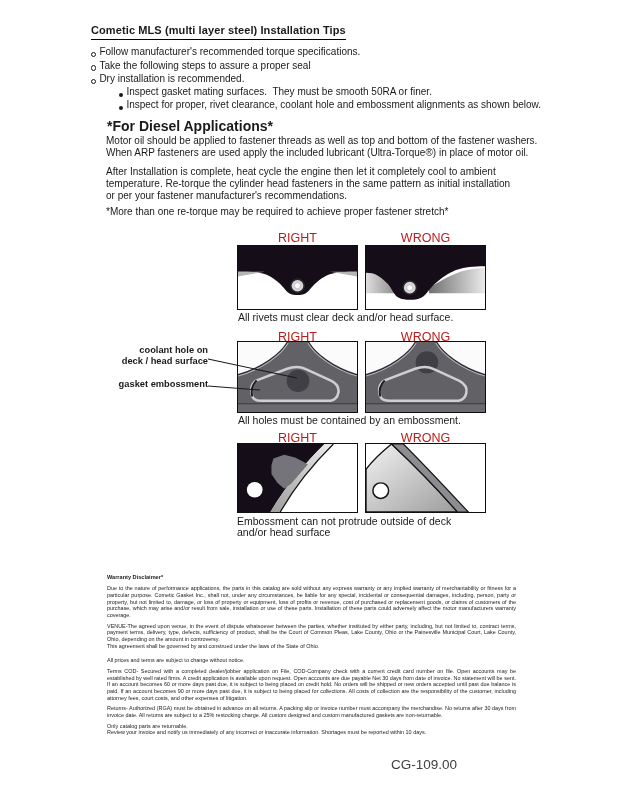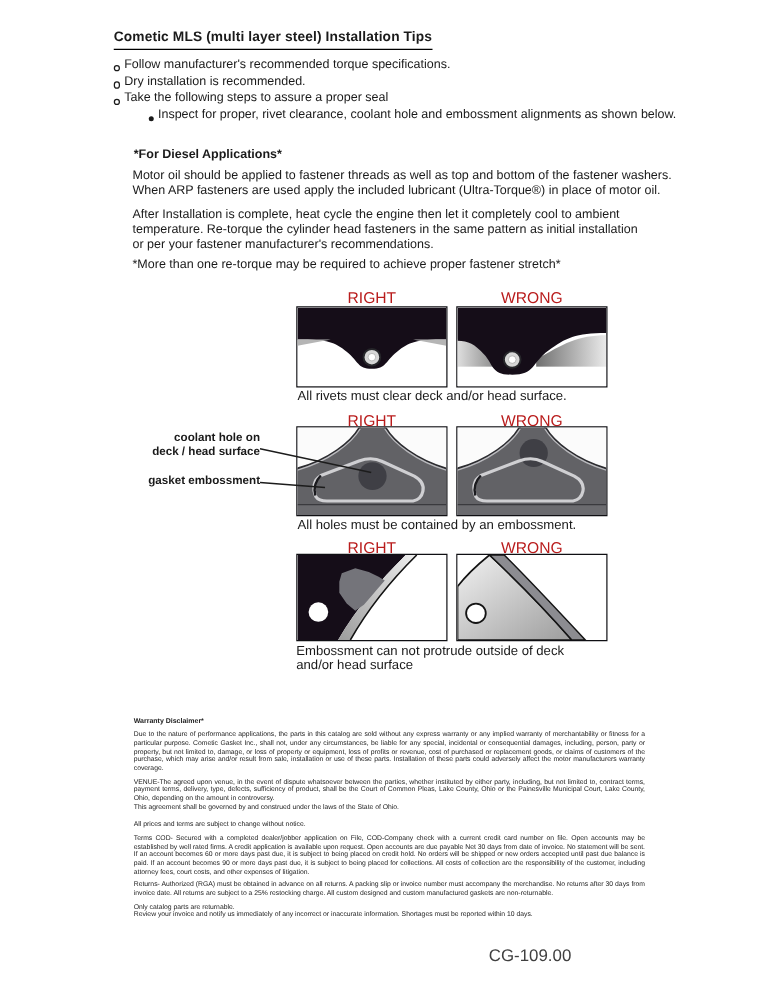--- a/index.html
+++ b/index.html
@@ -15,21 +15,21 @@
     border-bottom:1.3px solid #000;padding-bottom:3px;letter-spacing:.1px;
   }
   
   .tips{left:91px;top:44px;width:470px;}
   .tip-row{display:flex;align-items:flex-end;height:13.3px;font-size:10px;white-space:pre-wrap;}
   .tip-row.lvl2{margin-left:28px;}
   .marker{flex:0 0 auto;margin:4px 3px 0 0;}
   .lvl1 .marker{width:3.4px;height:3.4px;border:1px solid #1a1a1a;border-radius:50%;background:#fff;}
   .lvl2 .marker{width:4.4px;height:4.4px;border-radius:50%;background:#1a1a1a;}
   
-  .h2{left:107px;top:118px;font-size:10px;font-weight:bold;}
+  .h2{left:107px;top:118px;font-size:14px;font-weight:bold;}
   .body-p{left:106px;width:432px;font-size:10px;line-height:12px;white-space:pre-wrap;}
   
   .rw{width:121px;text-align:center;font-size:12.5px;color:#b91c1c;}
   .cap{font-size:10.5px;line-height:10.8px;white-space:pre-wrap;}
   
   .panel{width:121px;box-sizing:border-box;border:1.6px solid #0f0f13;background:#fff;}
   .panel svg{display:block;width:100%;height:100%;}
   .p65{height:65px;} .p72{height:72px;} .p70{height:70px;}
   
   .dlabel{font-size:9.3px;line-height:10.7px;text-align:right;white-space:pre-line;font-weight:bold;}
@@ -41,22 +41,23 @@
   .disclaimer p.gap{margin-bottom:8px;}
   .footer-code{left:391px;top:757px;font-size:13.5px;color:#404040;}
 </style>
 </head>
 <body>
 
 <div class="abs title">Cometic MLS (multi layer steel) Installation Tips</div>
 
 <div class="abs tips">
   <div class="tip-row lvl1"><span class="marker"></span><span>Follow manufacturer's recommended torque specifications.</span></div>
+  <div class="tip-row lvl1"><span class="marker"></span><span>Take the following steps to assure a proper seal</span></div>
   <div class="tip-row lvl1"><span class="marker"></span><span>Dry installation is recommended.</span></div>
-  <div class="tip-row lvl1"><span class="marker"></span><span>Take the following steps to assure a proper seal</span></div>
+  <div class="tip-row lvl2"><span class="marker"></span><span>Inspect gasket mating surfaces.  They must be smooth 50RA or finer.</span></div>
   <div class="tip-row lvl2"><span class="marker"></span><span>Inspect for proper, rivet clearance, coolant hole and embossment alignments as shown below.</span></div>
 </div>
 
 <div class="abs h2">*For Diesel Applications*</div>
 <div class="abs body-p" style="top:135px;">Motor oil should be applied to fastener threads as well as top and bottom of the fastener washers.
 When ARP fasteners are used apply the included lubricant (Ultra-Torque®) in place of motor oil.</div>
 <div class="abs body-p" style="top:166px;">After Installation is complete, heat cycle the engine then let it completely cool to ambient
 temperature. Re-torque the cylinder head fasteners in the same pattern as initial installation
 or per your fastener manufacturer's recommendations.</div>
 <div class="abs body-p" style="top:206px;">*More than one re-torque may be required to achieve proper fastener stretch*</div>

